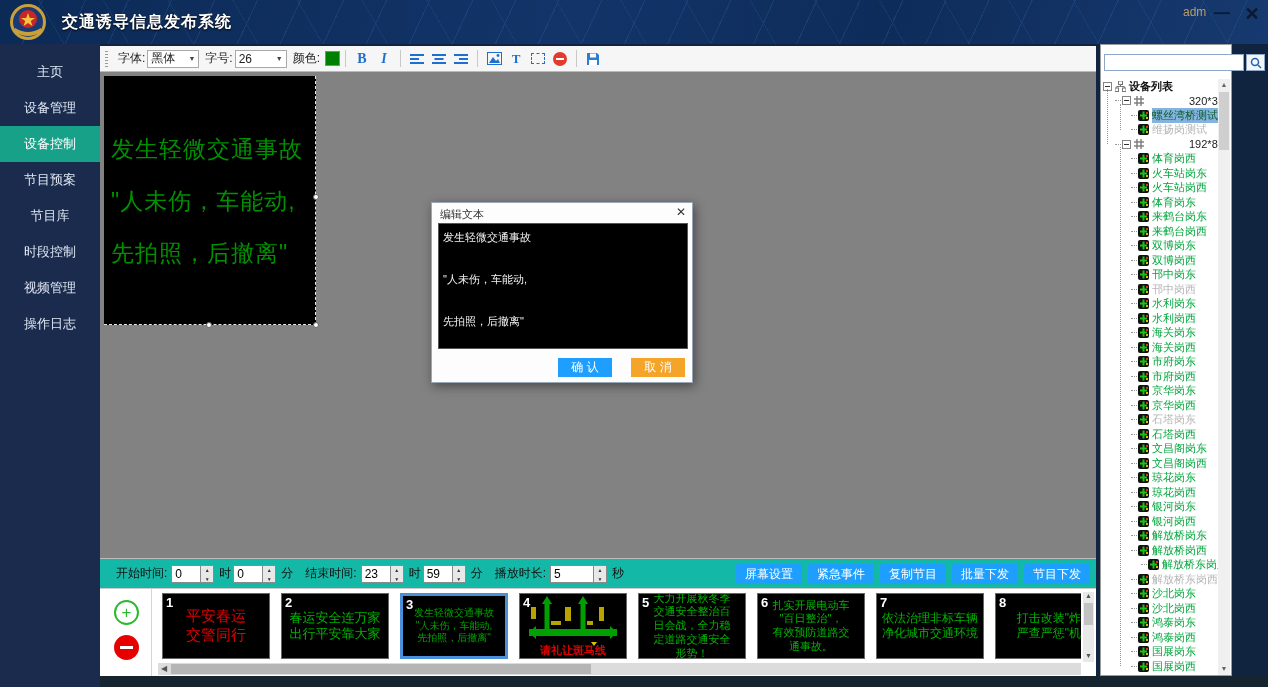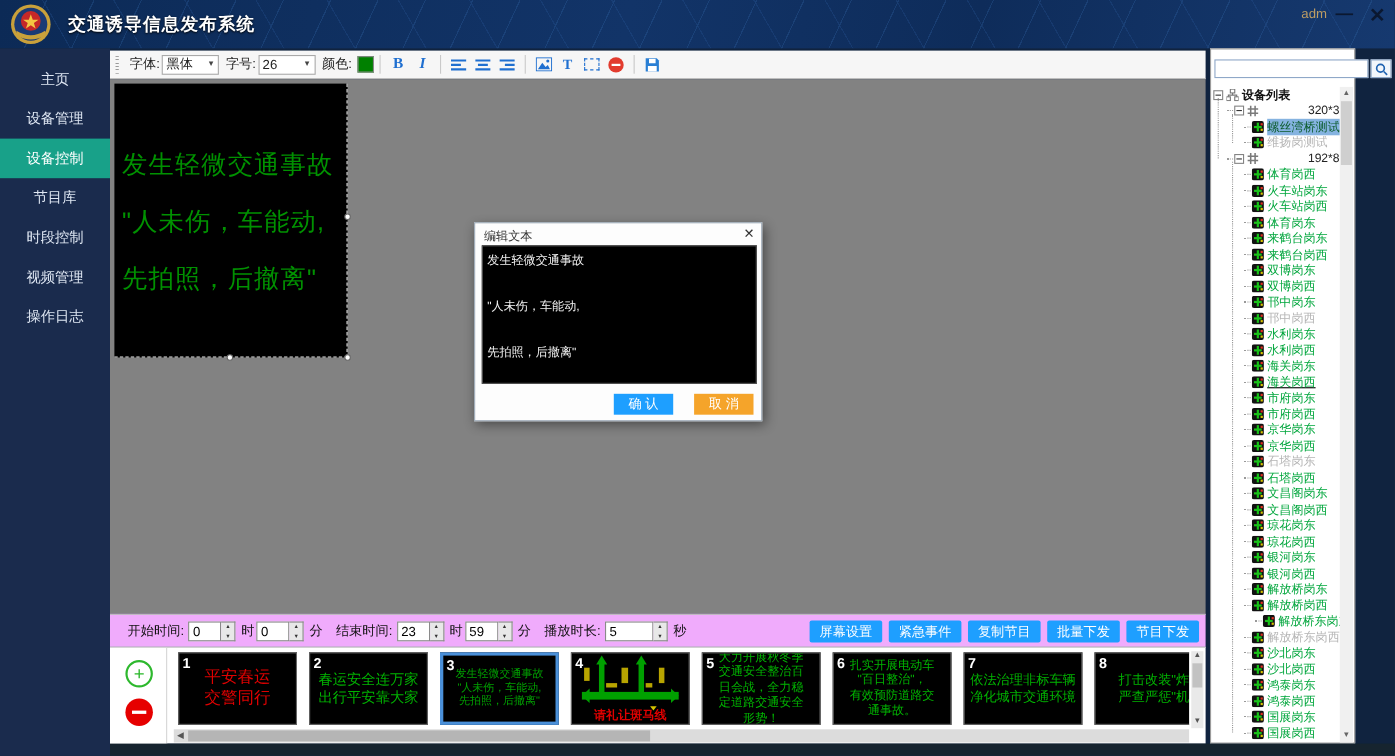--- a/index.html
+++ b/index.html
@@ -68,21 +68,21 @@
   #dlg-close { position:absolute; right:6px; top:2px; font-size:12px; color:#333; cursor:pointer; }
   #dlg-text { position:absolute; left:6px; top:20px; width:250px; height:126px; background:#000;
     border:1px solid #555; color:#f2f2f2; font-size:11px; padding:3px 4px; line-height:21px;
     overflow:hidden; cursor:text; }
   .dlg-btn { position:absolute; top:155px; width:54px; height:19px; border:none; color:#fff;
     font-size:12px; text-align:center; line-height:19px; cursor:pointer; }
   #dlg-ok { right:80px; background:#1e9fff; }
   #dlg-cancel { right:7px; background:#f5a42a; }
 
   
-  #timebar { position:absolute; left:100px; top:558px; width:996px; height:30px; background:#f0abfc;
+  #timebar { position:absolute; left:100px; top:558px; width:996px; height:30px; background:#14b8a6;
     border-top:1px solid #bbb; display:flex; align-items:center; font-size:12px; color:#111;
     padding-left:6px; }
   .t-label { margin:0 4px 0 10px; }
   .t-input { width:30px; height:18px; border:1px solid #8a8a8a; background:#fff; font-size:12px;
     padding-left:3px; font-family:"Liberation Sans",sans-serif; }
   .t-input.wide { width:44px; }
   .spin { display:inline-flex; flex-direction:column; width:13px; height:18px; border:1px solid #8a8a8a;
     border-left:none; background:#e8e8e8; font-size:5px; color:#333; line-height:9px;
     text-align:center; cursor:pointer; }
   .unit { margin:0 2px 0 5px; }
@@ -163,20 +163,21 @@
   <div id="app-title">交通诱导信息发布系统</div>
   <div id="user-name">adm</div>
   <div id="min-btn">—</div>
   <div id="close-btn">✕</div>
 </div>
 
 <div id="sidebar">
     <div class="side-item">主页</div>
     <div class="side-item">设备管理</div>
     <div class="side-item selected">设备控制</div>
+    <div class="side-item">节目预案</div>
     <div class="side-item">节目库</div>
     <div class="side-item">时段控制</div>
     <div class="side-item">视频管理</div>
     <div class="side-item">操作日志</div>
   </div>
 
 <div id="toolbar">
   <div class="grip"></div>
   <span class="tb-label">字体:</span>
   <span class="combo">
@@ -621,21 +622,21 @@
           <svg width="11" height="11">
             <rect x="0" y="0" width="11" height="11" rx="2" fill="#111"></rect>
             <rect x="4.5" y="1.5" width="2" height="8" fill="#19c119"></rect>
             <rect x="2" y="4.5" width="7" height="2" fill="#19c119"></rect>
             <rect x="8" y="2" width="2" height="2" fill="#e03020"></rect>
             <rect x="8" y="7" width="2" height="2" fill="#d8c400"></rect>
           </svg>
         </span>
         <span class="lbl-online">海关岗东</span>
       </div>
-      <div class="tree-row" style="padding-left: 30px; text-decoration: underline;">
+      <div class="tree-row" style="padding-left: 30px;">
         <span class="dash"></span>
         <span class="tree-ico">
           <svg width="11" height="11">
             <rect x="0" y="0" width="11" height="11" rx="2" fill="#111"></rect>
             <rect x="4.5" y="1.5" width="2" height="8" fill="#19c119"></rect>
             <rect x="2" y="4.5" width="7" height="2" fill="#19c119"></rect>
             <rect x="8" y="2" width="2" height="2" fill="#e03020"></rect>
             <rect x="8" y="7" width="2" height="2" fill="#d8c400"></rect>
           </svg>
         </span>

